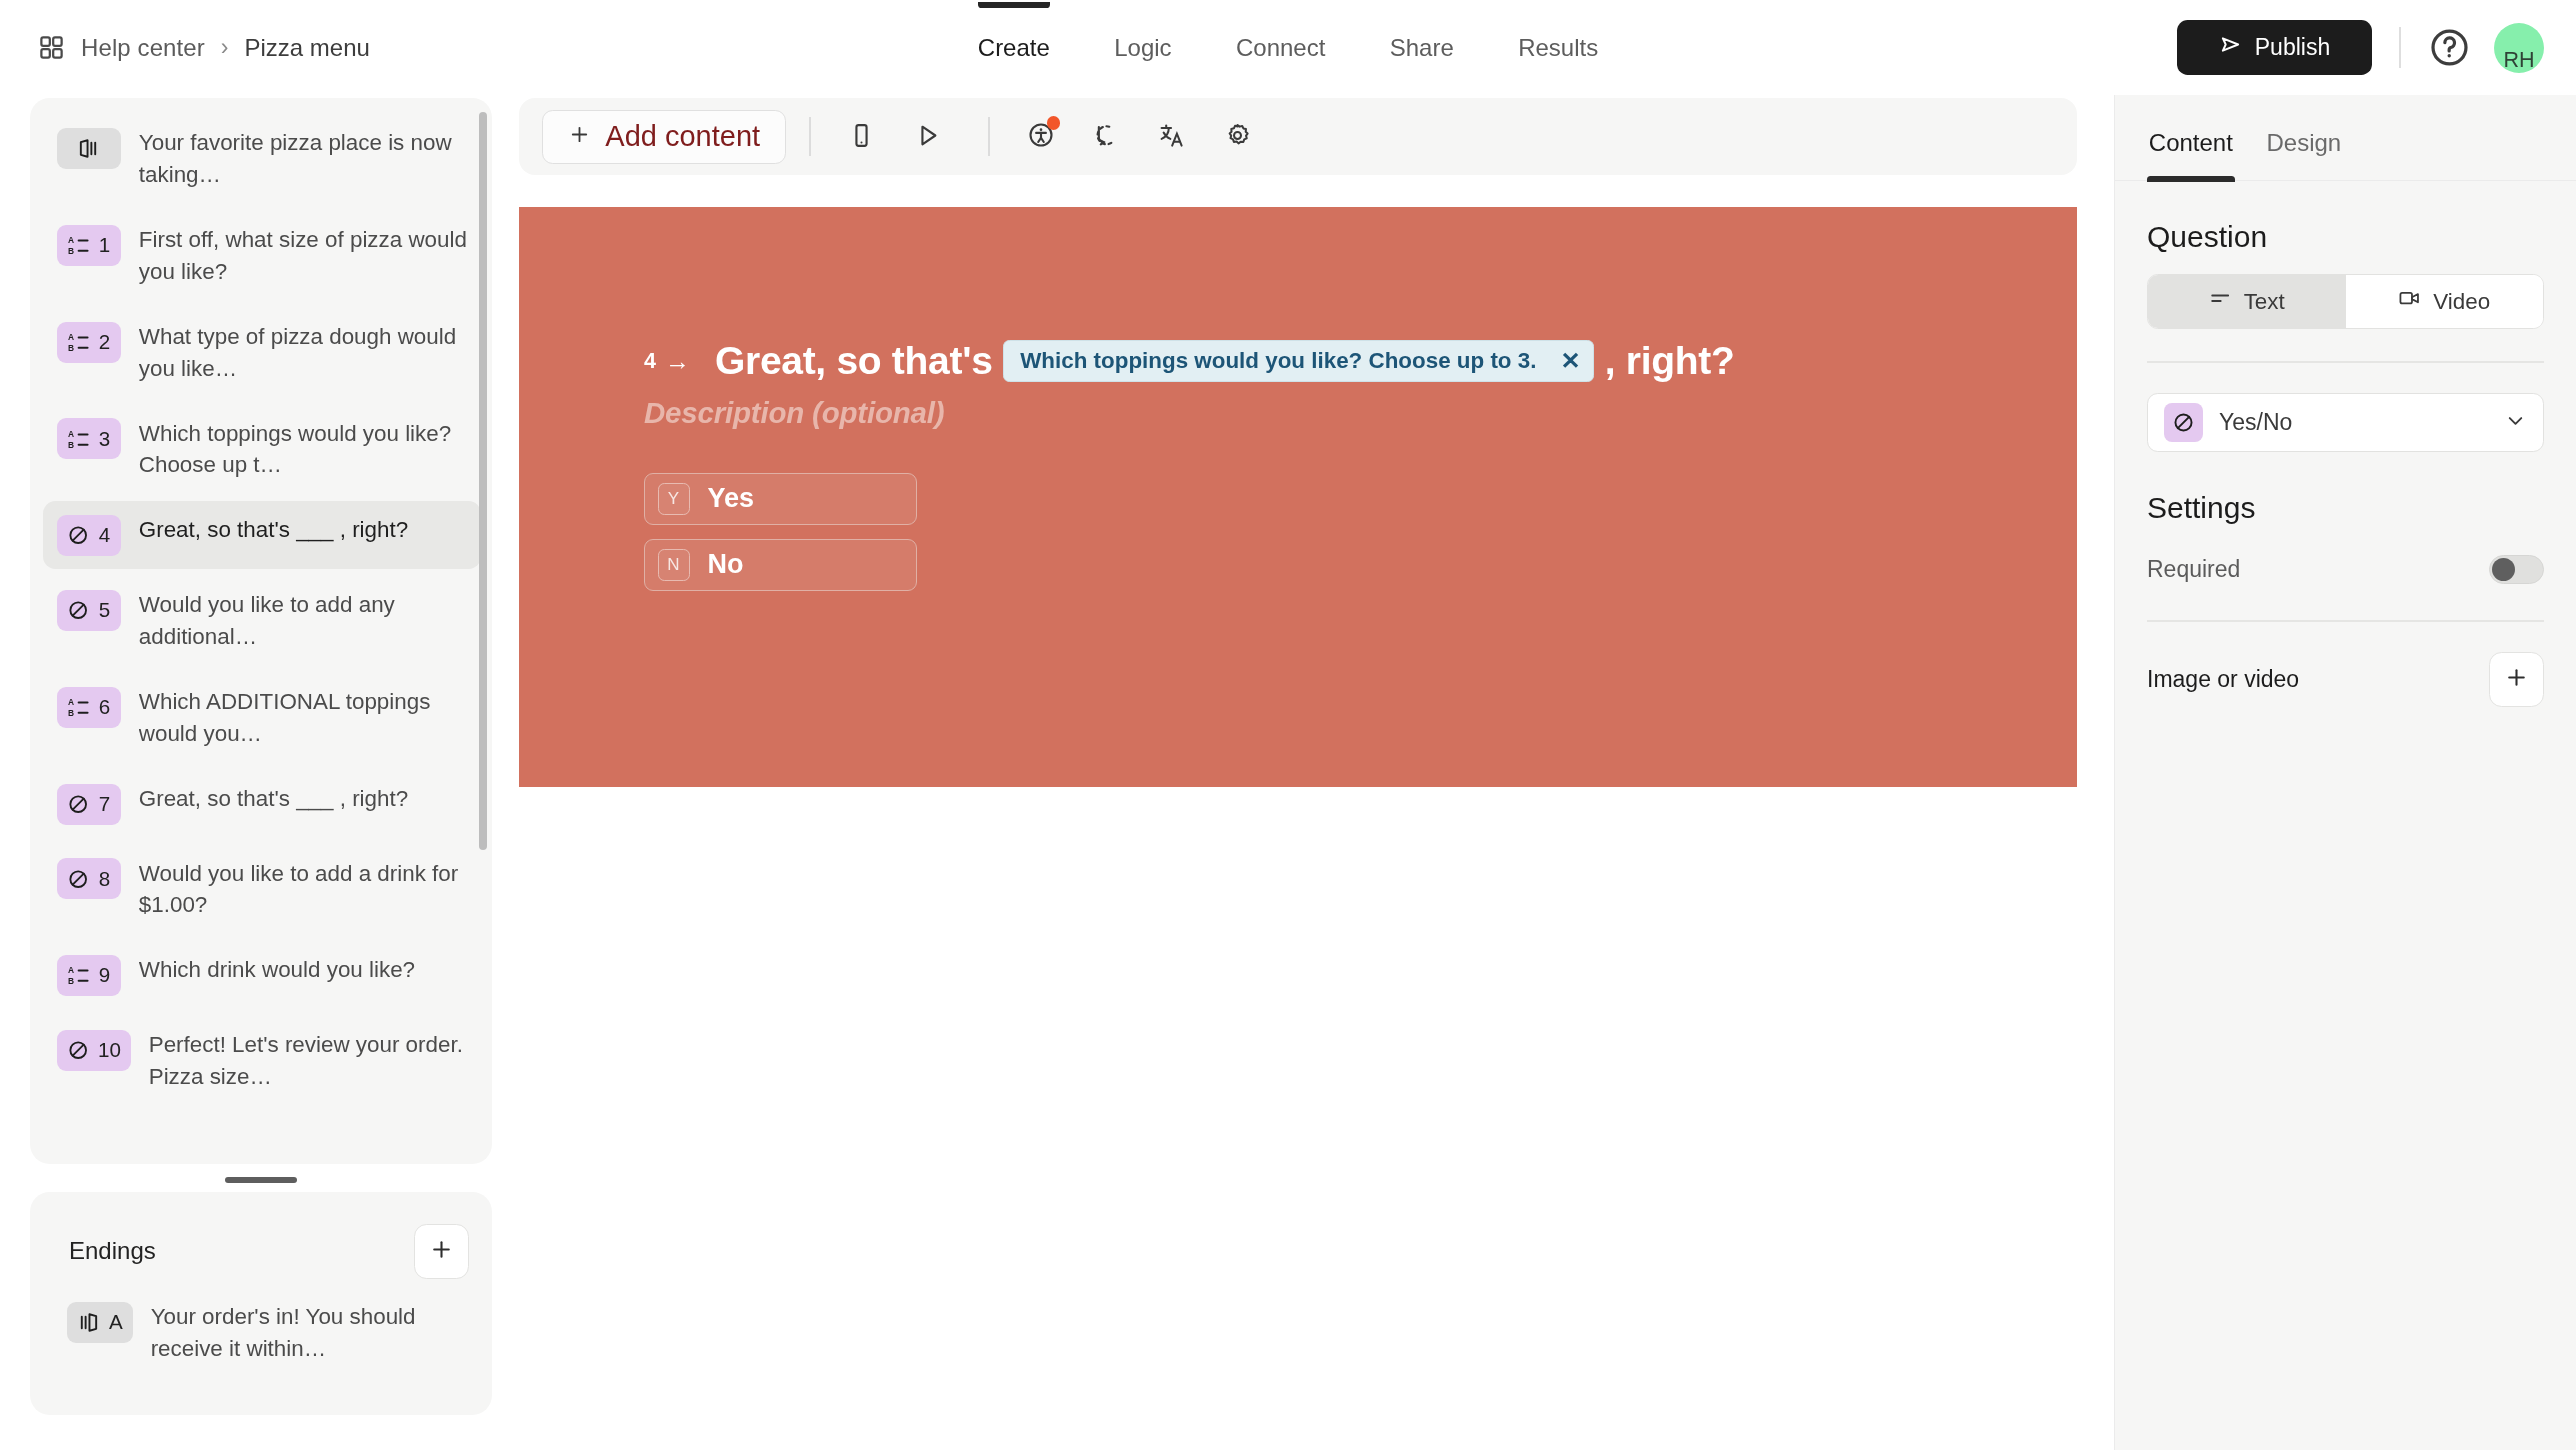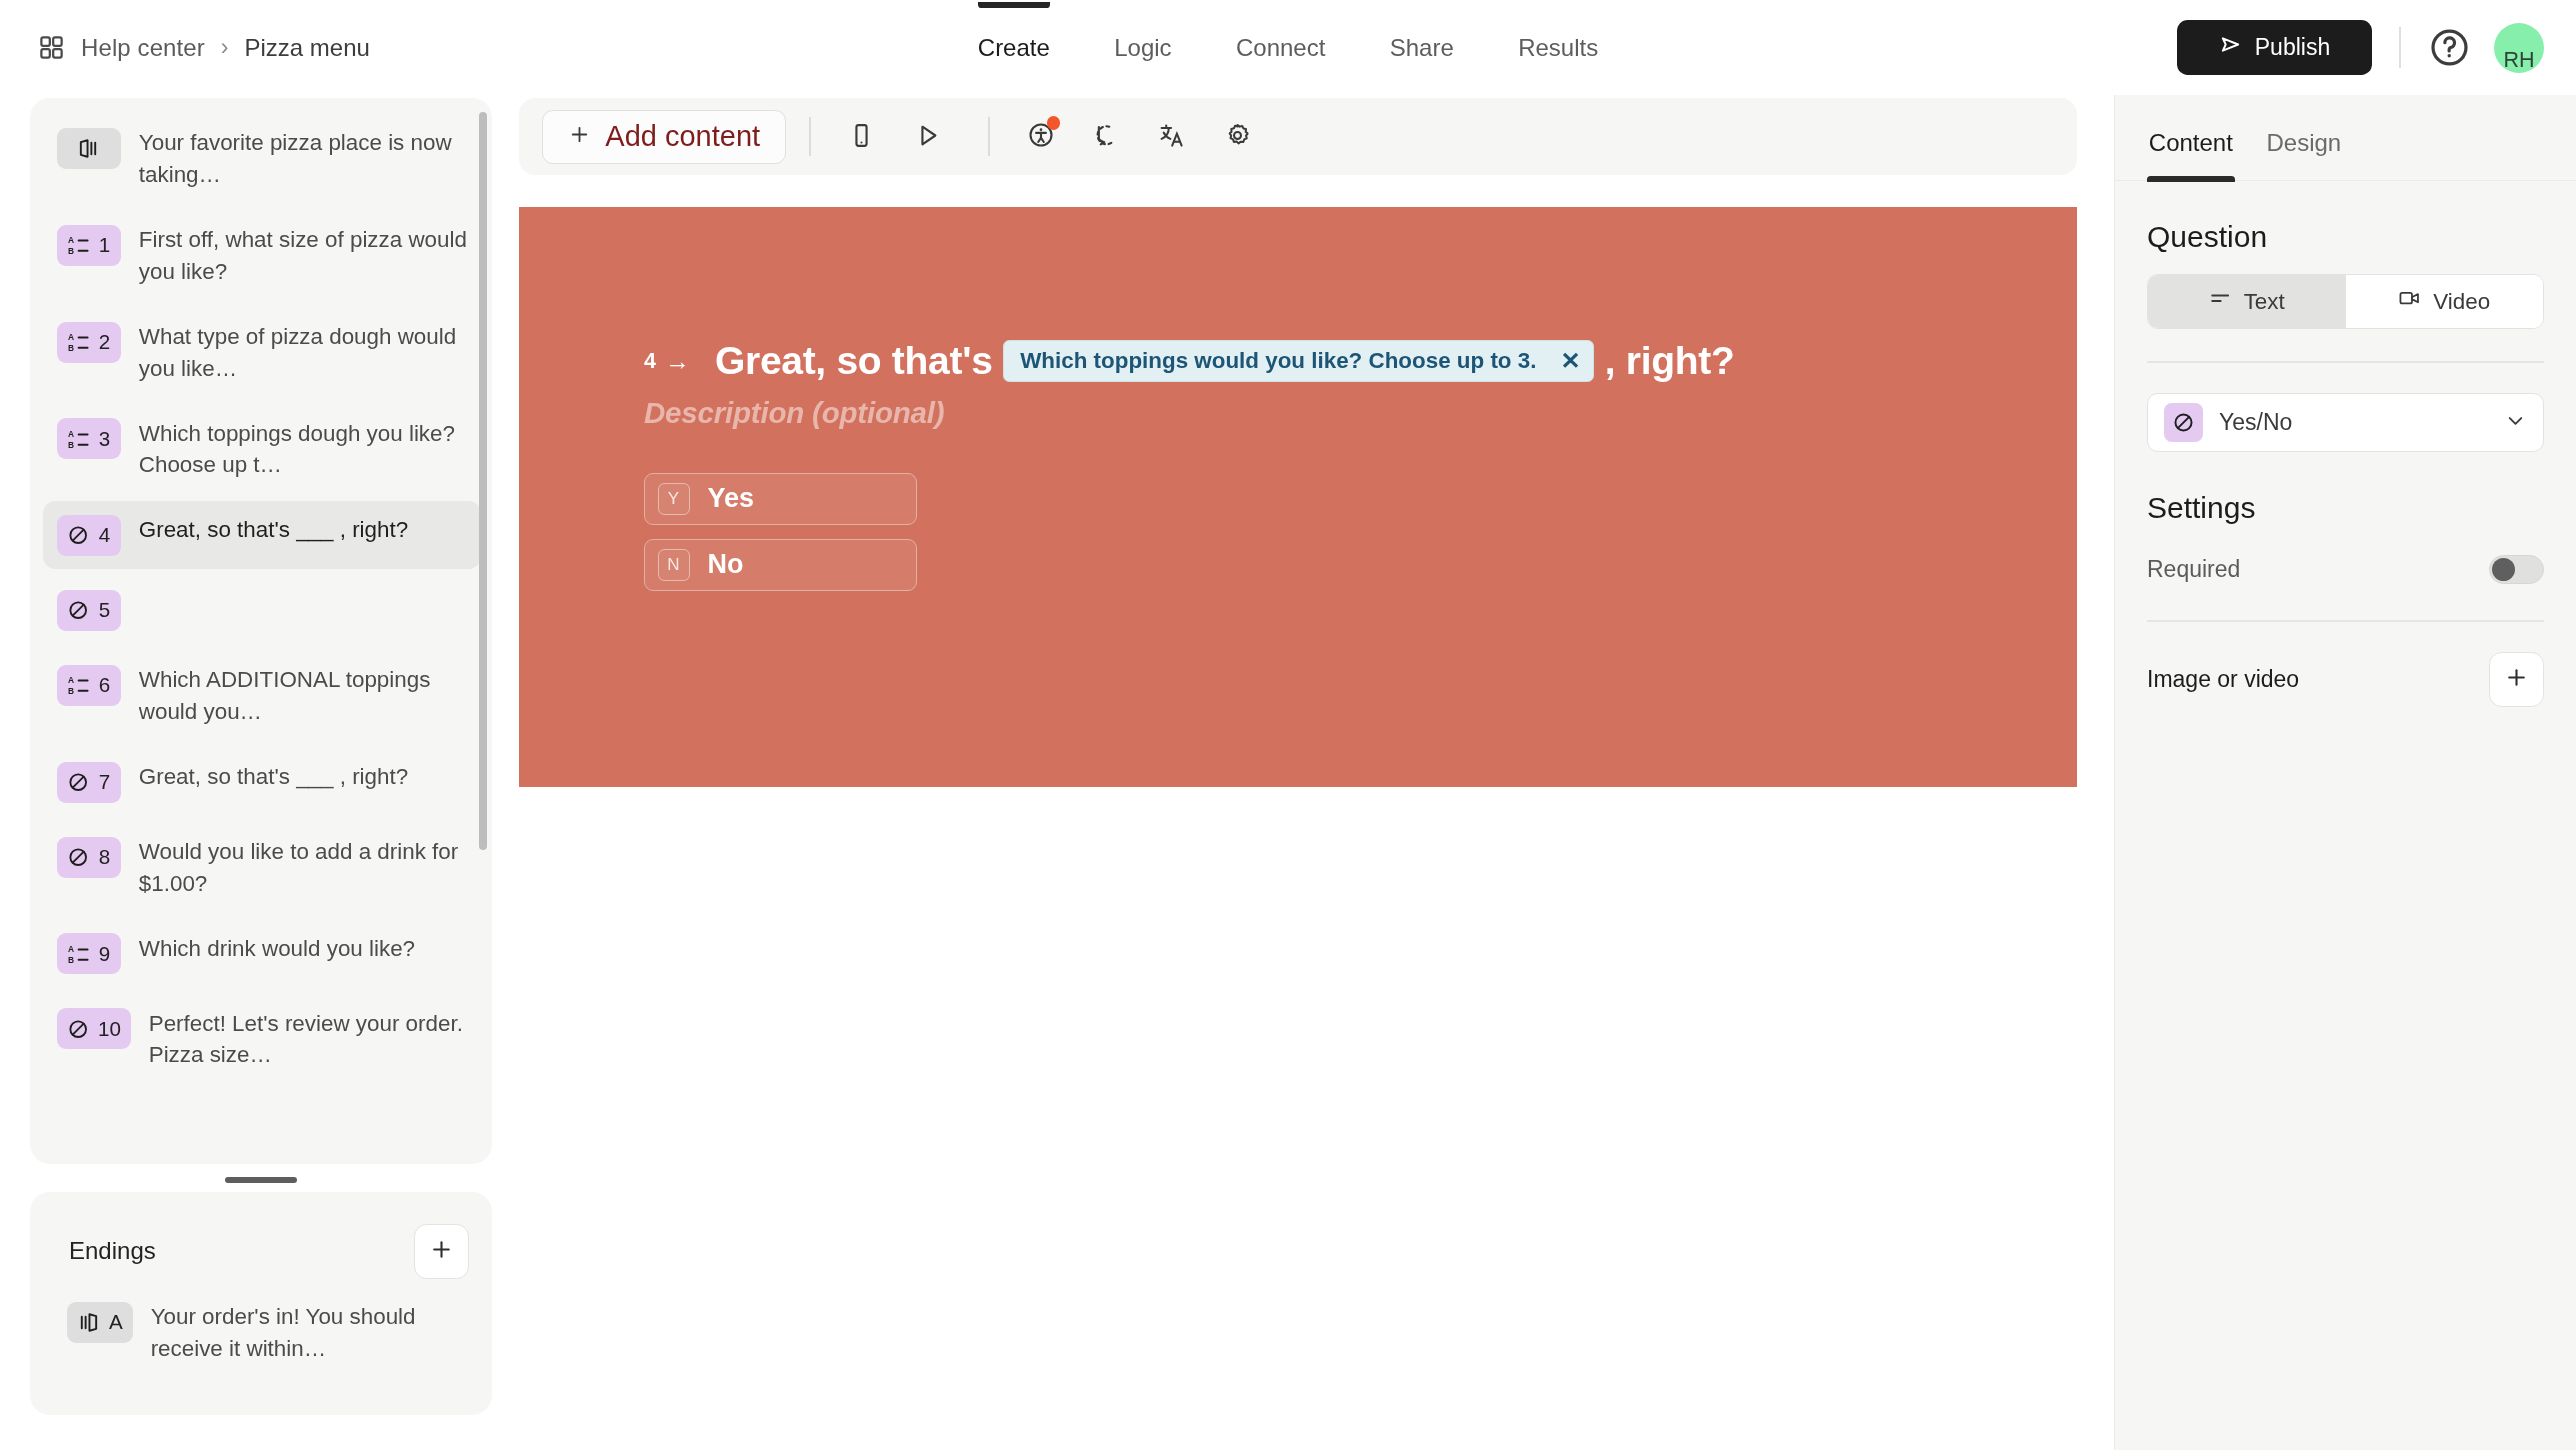--- a/index.html
+++ b/index.html
@@ -364,21 +364,21 @@
             <span>
               <svg width="22.4" height="22.4" viewBox="0 0 24 24" fill="none" stroke="#1e1e1e" stroke-width="2.2" stroke-linecap="round">
                 <text x="1" y="10" font-size="9" font-weight="bold" fill="#1e1e1e" stroke="none" font-family="Liberation Sans, sans-serif">A</text>
                 <text x="1" y="21" font-size="9" font-weight="bold" fill="#1e1e1e" stroke="none" font-family="Liberation Sans, sans-serif">B</text>
                 <path d="M12.5 7 H22"></path>
                   <path d="M12.5 18 H22"></path>
               </svg>
             </span>
             <span class="num">3</span>
           </div>
-          <div class="qtext">Which toppings dough you like? Choose up t…</div>
+          <div class="qtext">Which toppings would you like? Choose up t…</div>
         </div>
 
         <div class="qitem selected">
           <div class="qbadge">
             <span>
               <svg width="22.4" height="22.4" viewBox="0 0 24 24" fill="none" stroke="#1e1e1e" stroke-width="2" stroke-linecap="round">
                 <circle cx="12" cy="12" r="8.4"></circle>
                 <path d="M6.1 17.9 L17.9 6.1"></path>
               </svg>
             </span>
@@ -390,20 +390,21 @@
         <div class="qitem">
           <div class="qbadge">
             <span>
               <svg width="22.4" height="22.4" viewBox="0 0 24 24" fill="none" stroke="#1e1e1e" stroke-width="2" stroke-linecap="round">
                 <circle cx="12" cy="12" r="8.4"></circle>
                 <path d="M6.1 17.9 L17.9 6.1"></path>
               </svg>
             </span>
             <span class="num">5</span>
           </div>
+          <div class="qtext">Would you like to add any additional…</div>
         </div>
 
         <div class="qitem">
           <div class="qbadge">
             <span>
               <svg width="22.4" height="22.4" viewBox="0 0 24 24" fill="none" stroke="#1e1e1e" stroke-width="2.2" stroke-linecap="round">
                 <text x="1" y="10" font-size="9" font-weight="bold" fill="#1e1e1e" stroke="none" font-family="Liberation Sans, sans-serif">A</text>
                 <text x="1" y="21" font-size="9" font-weight="bold" fill="#1e1e1e" stroke="none" font-family="Liberation Sans, sans-serif">B</text>
                 <path d="M12.5 7 H22"></path>
                   <path d="M12.5 18 H22"></path>

